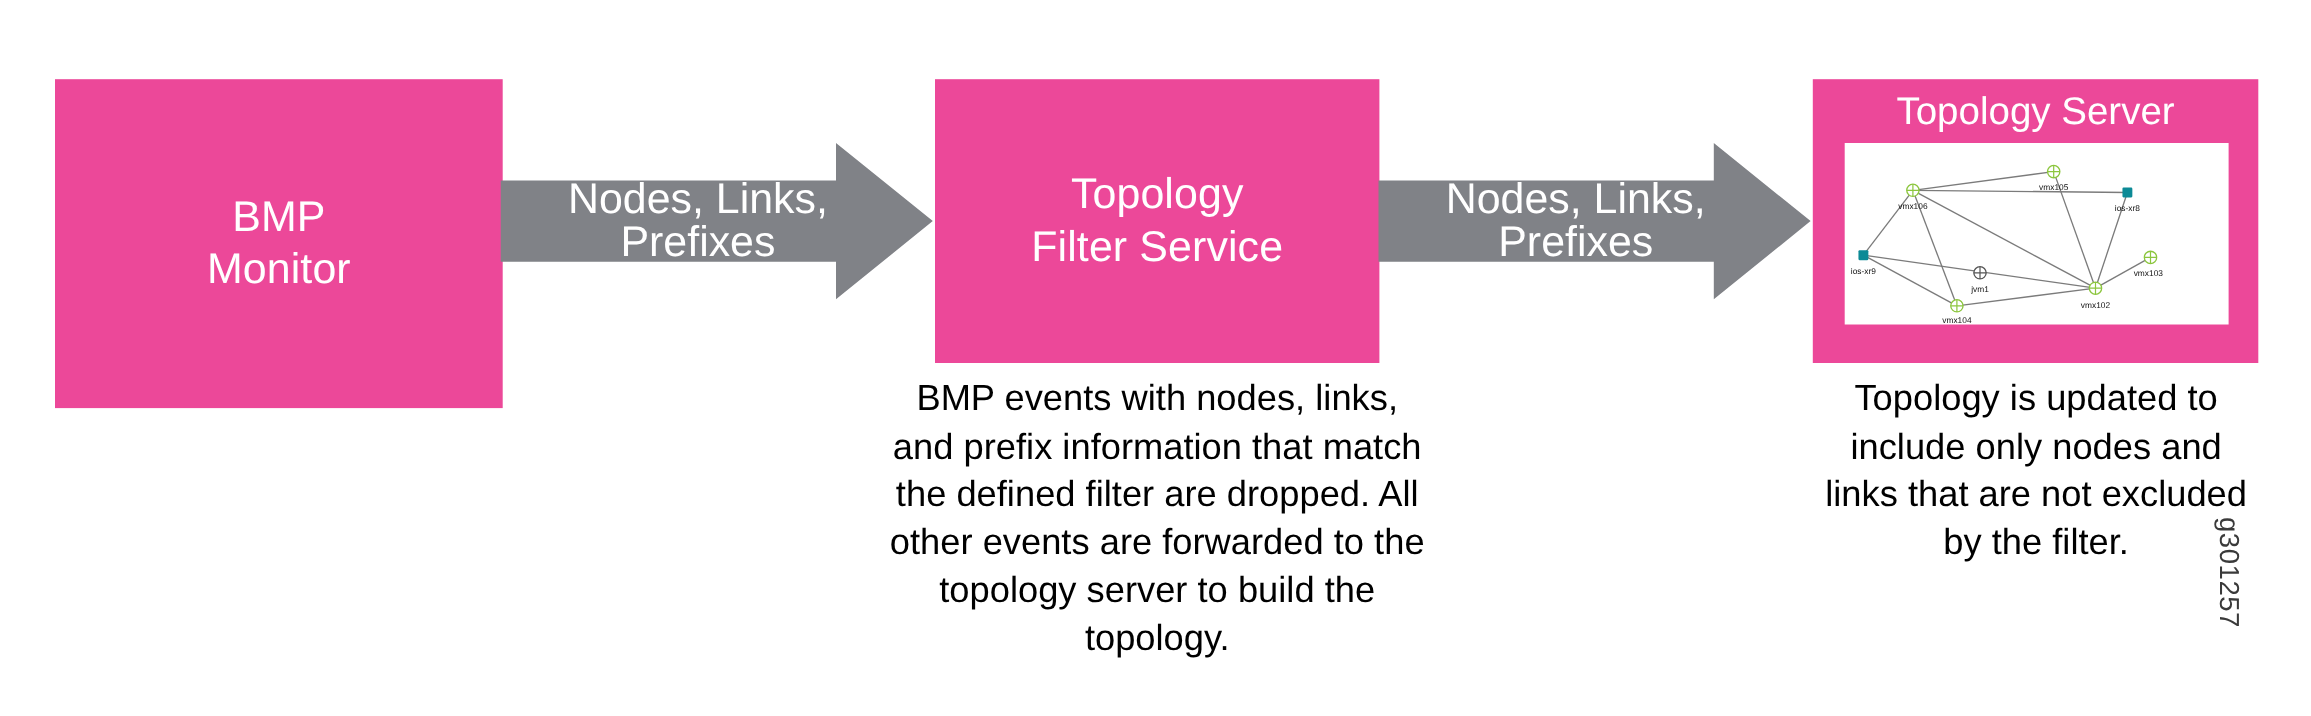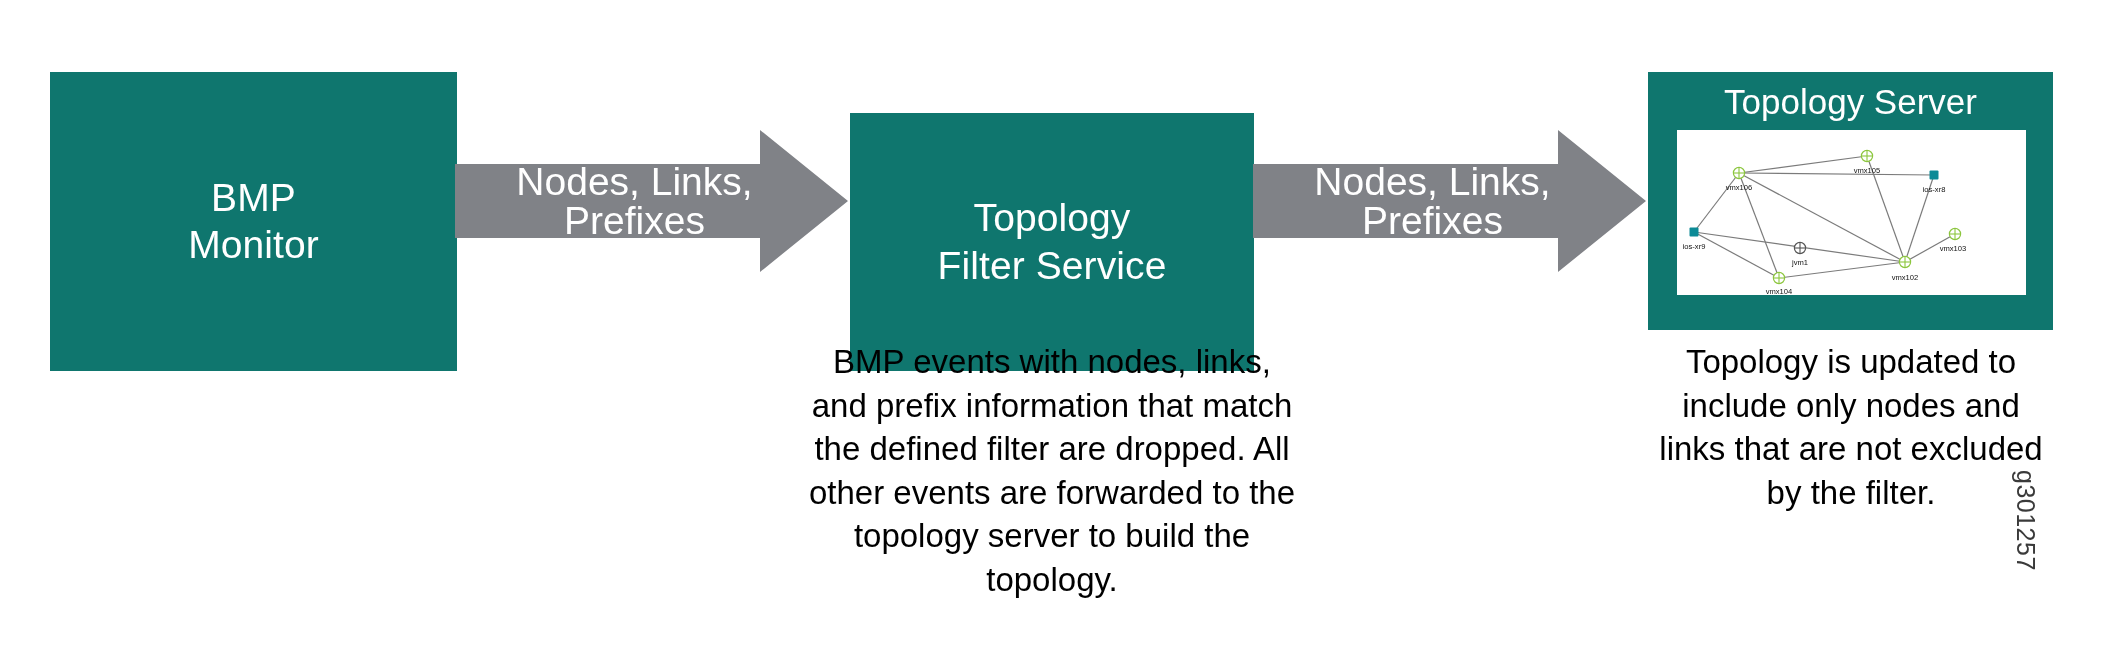--- a/index.html
+++ b/index.html
@@ -1,30 +1,30 @@
 <!DOCTYPE html>
 <html><head>
 <meta charset="utf-8">
 <style>
   html,body{margin:0;padding:0;background:#ffffff;}
   body{width:2101px;height:651px;position:relative;overflow:hidden;
        font-family:"Liberation Sans","DejaVu Sans",sans-serif;}
   .stage{position:absolute;left:0;top:0;width:2101px;height:651px;}
 
   
-  .gbox{position:absolute;background:#0f766e;box-sizing:border-box;}
+  .gbox{position:absolute;background:#ec4899;box-sizing:border-box;}
   .gbox .boxlabel{
       position:absolute;left:0;right:0;
       color:#ffffff;text-align:center;line-height:1.22;
       font-weight:400;white-space:pre-line;letter-spacing:.1px;}
 
   #box1{left:50px;top:72px;width:407px;height:299px;}
   #box1 .boxlabel{top:50%;transform:translateY(-50%);font-size:39px;}
 
-  #box2{left:850px;top:72px;width:404px;height:258px;margin-top:41px;}
+  #box2{left:850px;top:72px;width:404px;height:258px;}
   #box2 .boxlabel{top:50%;transform:translateY(-50%);font-size:39px;}
 
   #box3{left:1648px;top:72px;width:405px;height:258px;}
   #box3 .title{position:absolute;left:0;right:0;top:11px;text-align:center;
       color:#ffffff;font-size:35px;line-height:1.1;}
 
   
   .topopanel{position:absolute;left:29px;top:58px;width:349px;height:165px;
       background:#ffffff;overflow:hidden;}
   .topopanel svg{display:block;width:349px;height:165px;}

